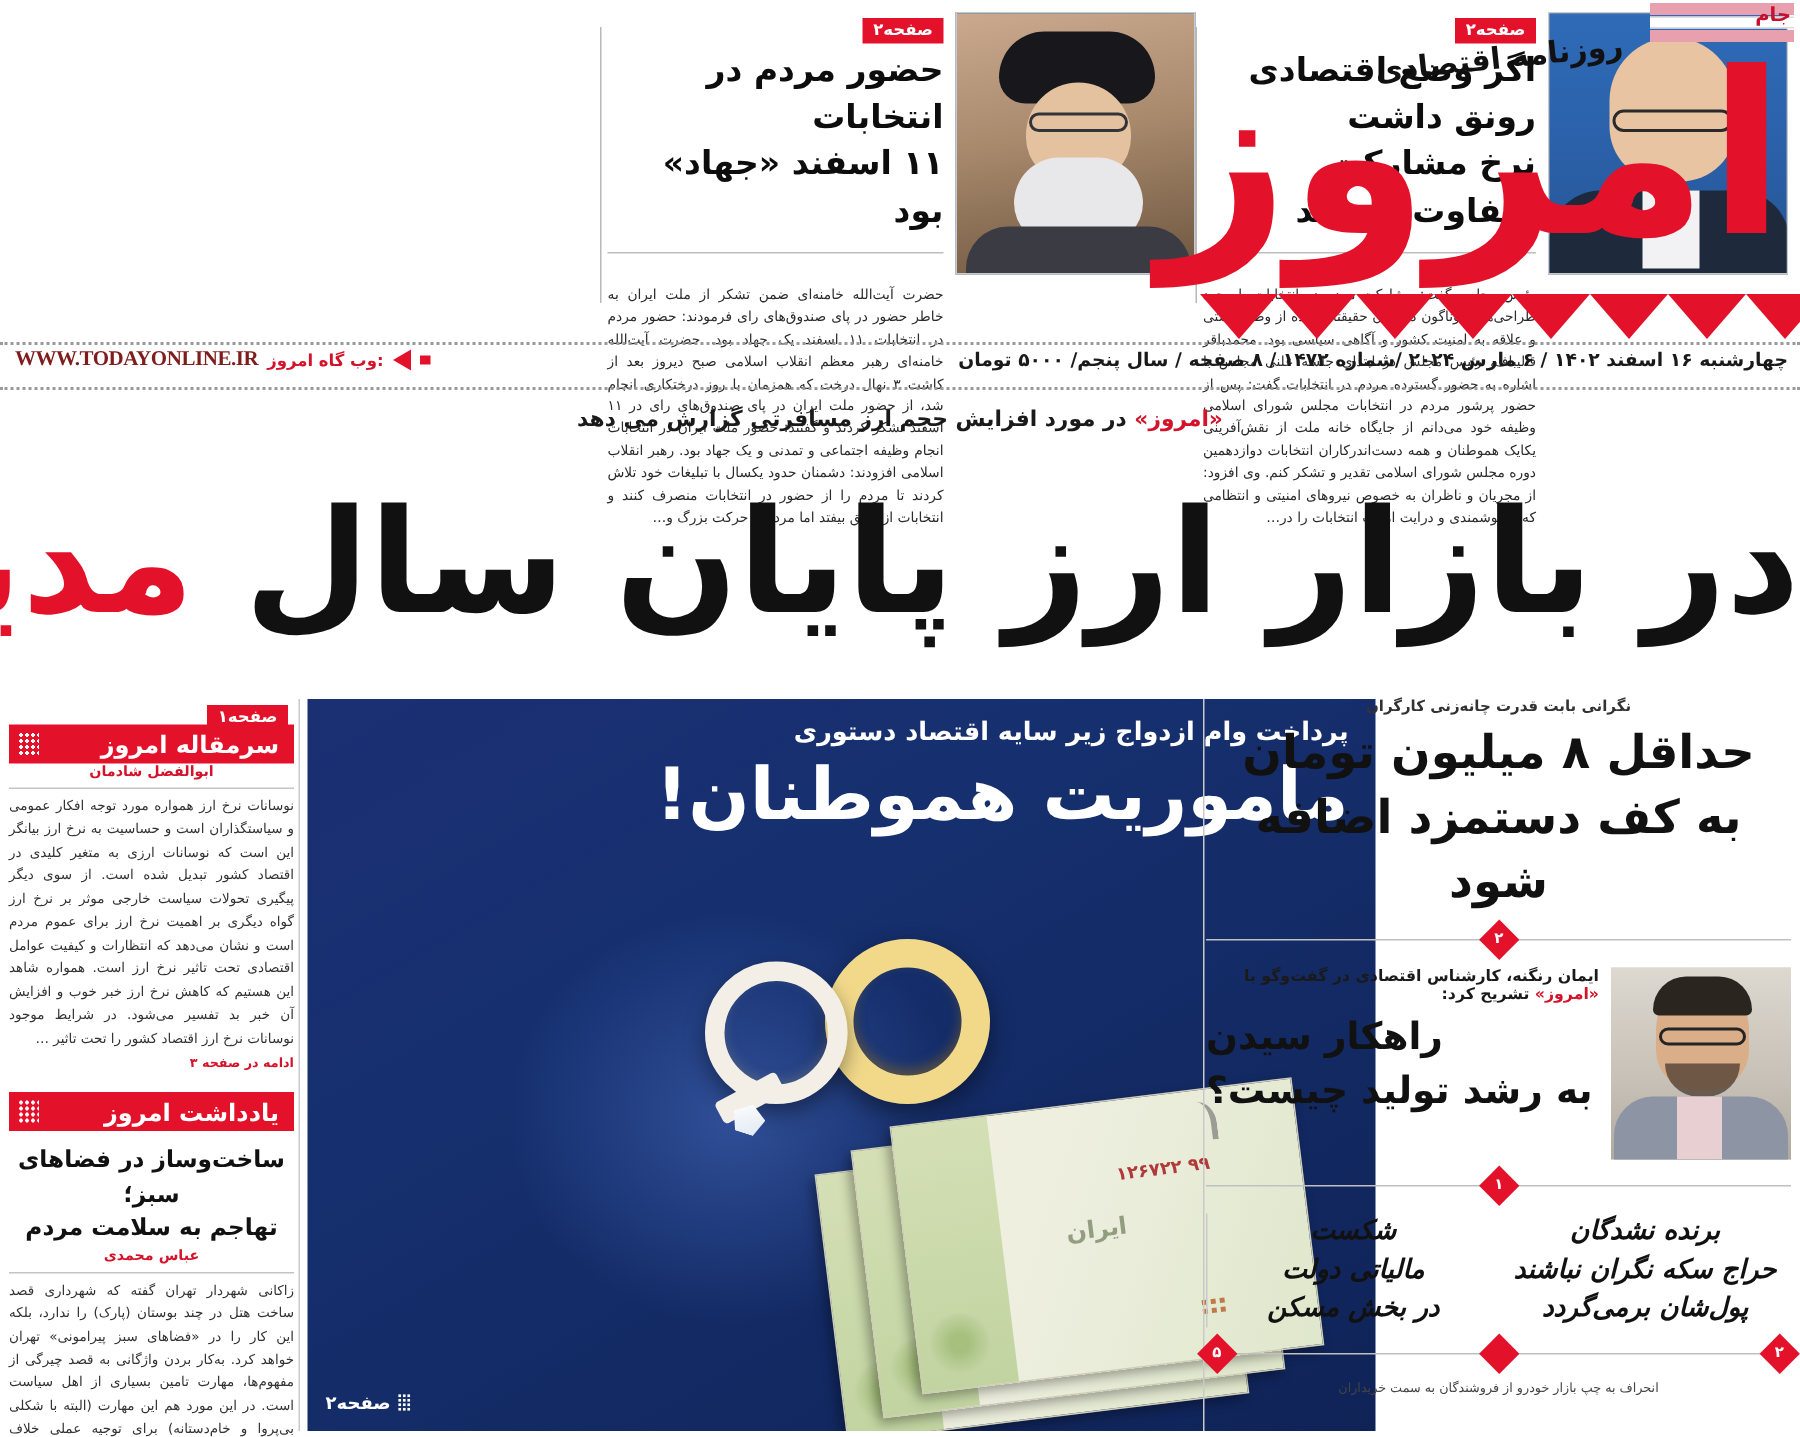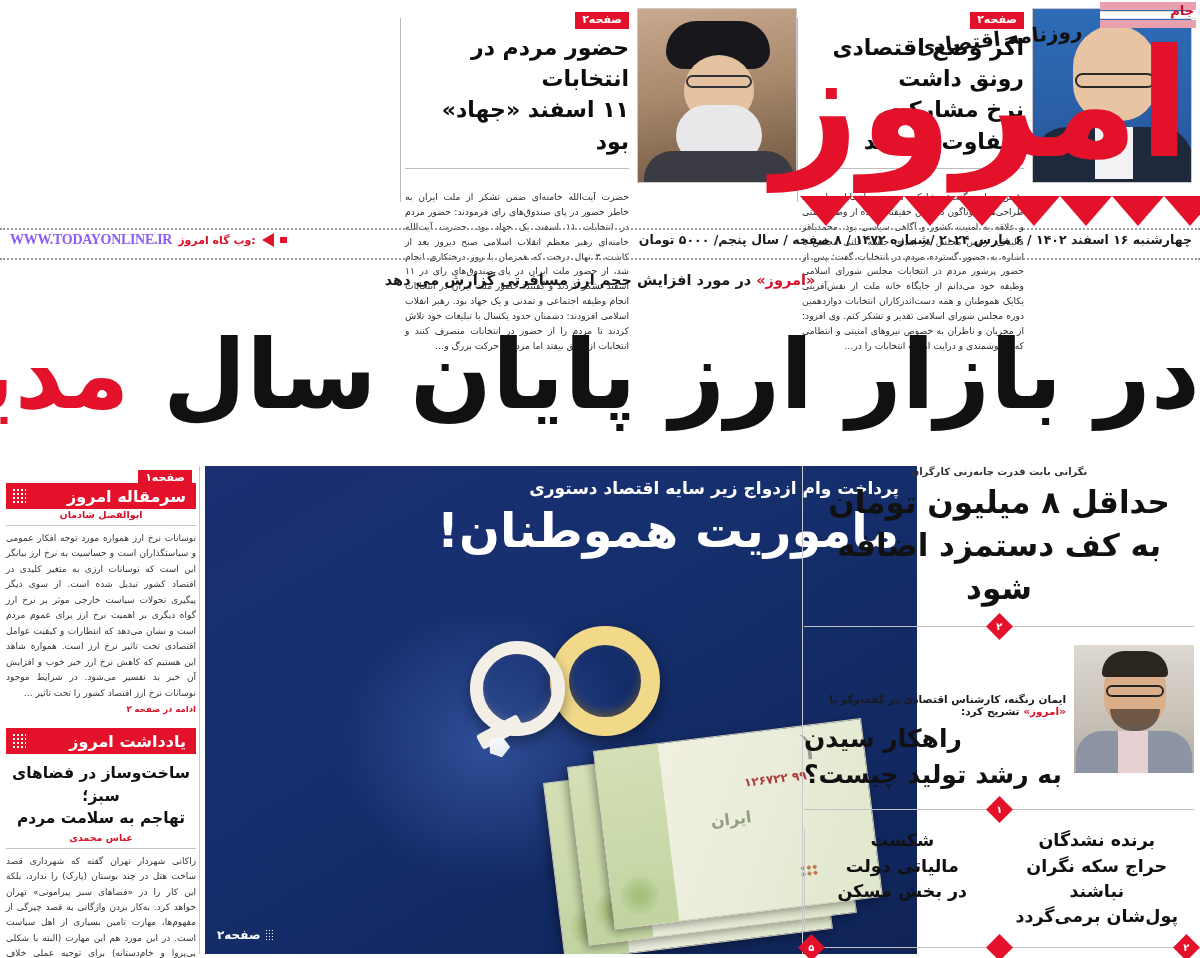--- a/index.html
+++ b/index.html
@@ -66,21 +66,21 @@
         border-left: 26px solid transparent; border-right: 26px solid transparent;
         border-top: 30px solid #e3122a; }
 
   
   .dotrule { position: absolute; left: 0; width: 1200px; height: 0;
              border-top: 2px dotted #9a9a9a; }
 
   .infoline { position: absolute; left: 0; top: 232px; width: 1200px; height: 22px; }
   .dateline { position: absolute; right: 8px; top: 0; font-size: 12.5px; font-weight: bold; color: #1a1a1a; }
   .weblink { position: absolute; left: 10px; top: 0; display: flex; align-items: center; gap: 6px; direction: ltr; }
-  .weblink .url { font-size: 14px; font-weight: bold; color: #8b5cf6; font-family: "Liberation Serif", serif; letter-spacing: -.3px; }
+  .weblink .url { font-size: 14px; font-weight: bold; color: #7f1d1d; font-family: "Liberation Serif", serif; letter-spacing: -.3px; }
   .weblink .lbl { font-size: 11px; font-weight: bold; color: #d4122a; }
   .arrow-left { width: 0; height: 0; border-top: 7px solid transparent; border-bottom: 7px solid transparent; border-right: 12px solid #e3122a; }
   .arrow-tail { width: 7px; height: 6px; background: #e3122a; }
 
   
   .kicker {
     position: absolute; left: 0; top: 272px; width: 1200px;
     text-align: center; font-size: 14.5px; font-weight: bold; color: #1a1a1a;
   }
   .kicker .hl { color: #d4122a; }
@@ -170,29 +170,29 @@
     display: flex; align-items: center; justify-content: center;
   }
   .diamond span { transform: rotate(-45deg); color: #fff; font-size: 10px; font-weight: bold; }
   .rule-with-diamond { position: relative; height: 20px; margin: 8px 0; }
   .rule-with-diamond .ln { position: absolute; top: 9px; left: 0; right: 0; height: 1px; background: #c0c0c0; }
   .rule-with-diamond .dm { position: absolute; top: 0; left: 50%; margin-left: -9px; }
 
   .interview { display: flex; flex-direction: row-reverse; gap: 8px; }
   .iv-photo { width: 120px; height: 128px; flex: 0 0 120px; overflow: hidden; position: relative;
               background: linear-gradient(160deg,#d9d3cb,#bdb7ae); }
-  .iv-text { flex: 1 1 auto; margin-top: 48px; }
+  .iv-text { flex: 1 1 auto; }
   .iv-kicker { font-size: 10.5px; font-weight: bold; color: #1a1a1a; text-align: right; direction: rtl; }
   .iv-kicker .hl { color: #d4122a; }
   .iv-head { font-size: 25px; font-weight: bold; color: #111; text-align: left; line-height: 1.42; margin-top: 4px; letter-spacing: -.4px; }
 
   .trio { display: flex; flex-direction: row-reverse; margin-top: 6px; }
   .trio-col { flex: 1 1 0; padding: 0 8px; }
   .trio-col.left { border-left: 1px solid #c9c9c9; }
-  .trio-head { font-size: 17.5px; font-weight: bold; color: #111; text-align: center; line-height: 1.45; }
+  .trio-head { font-size: 17.5px; font-weight: bold; color: #111; text-align: center; line-height: 1.45; font-style: italic; }
 
   .bottom-item { margin-top: 2px; }
   .bi-kicker { font-size: 8.5px; color: #444; text-align: center; direction: rtl; }
 
   .sidebar-divider { position: absolute; left: 199px; top: 466px; width: 1px; height: 488px; background: #c9c9c9; }
   .center-divider { position: absolute; left: 802px; top: 466px; width: 1px; height: 488px; background: #c9c9c9; }
 
   
   .p-bg { position: absolute; inset: 0; }
   .p-cleric { background: linear-gradient(170deg,#caa98f 0%,#a98a6d 45%,#6d563f 100%); }

